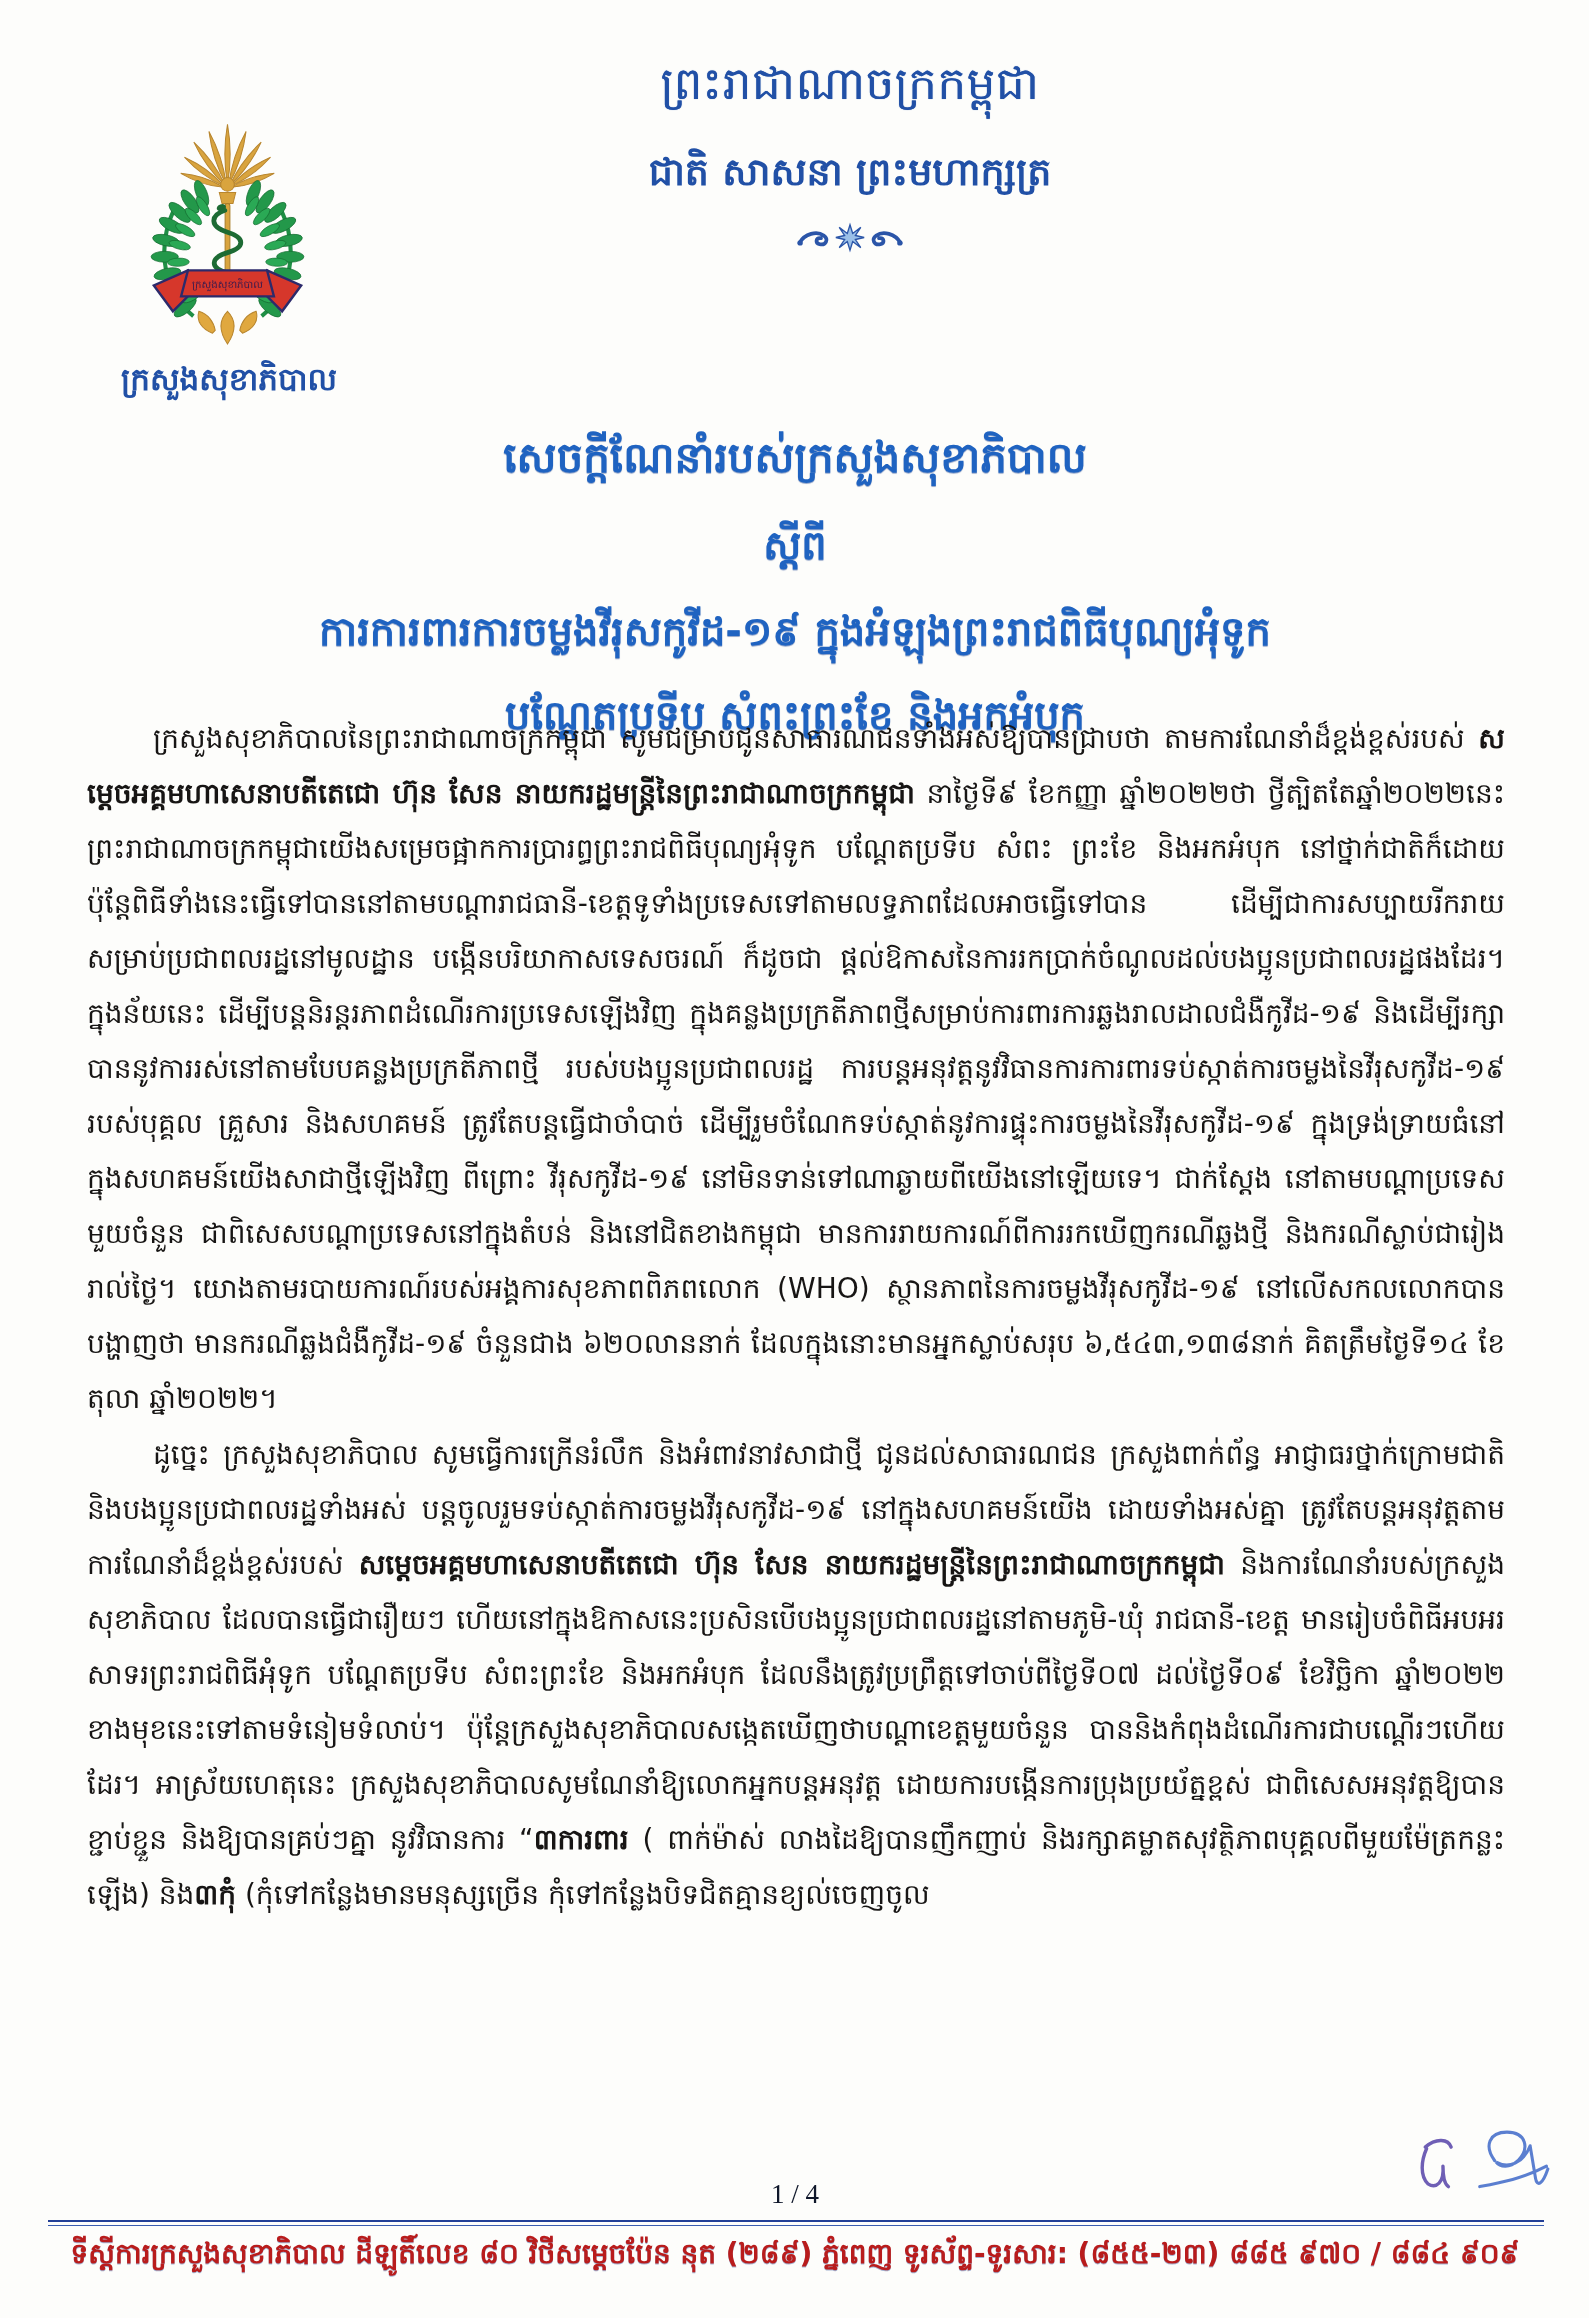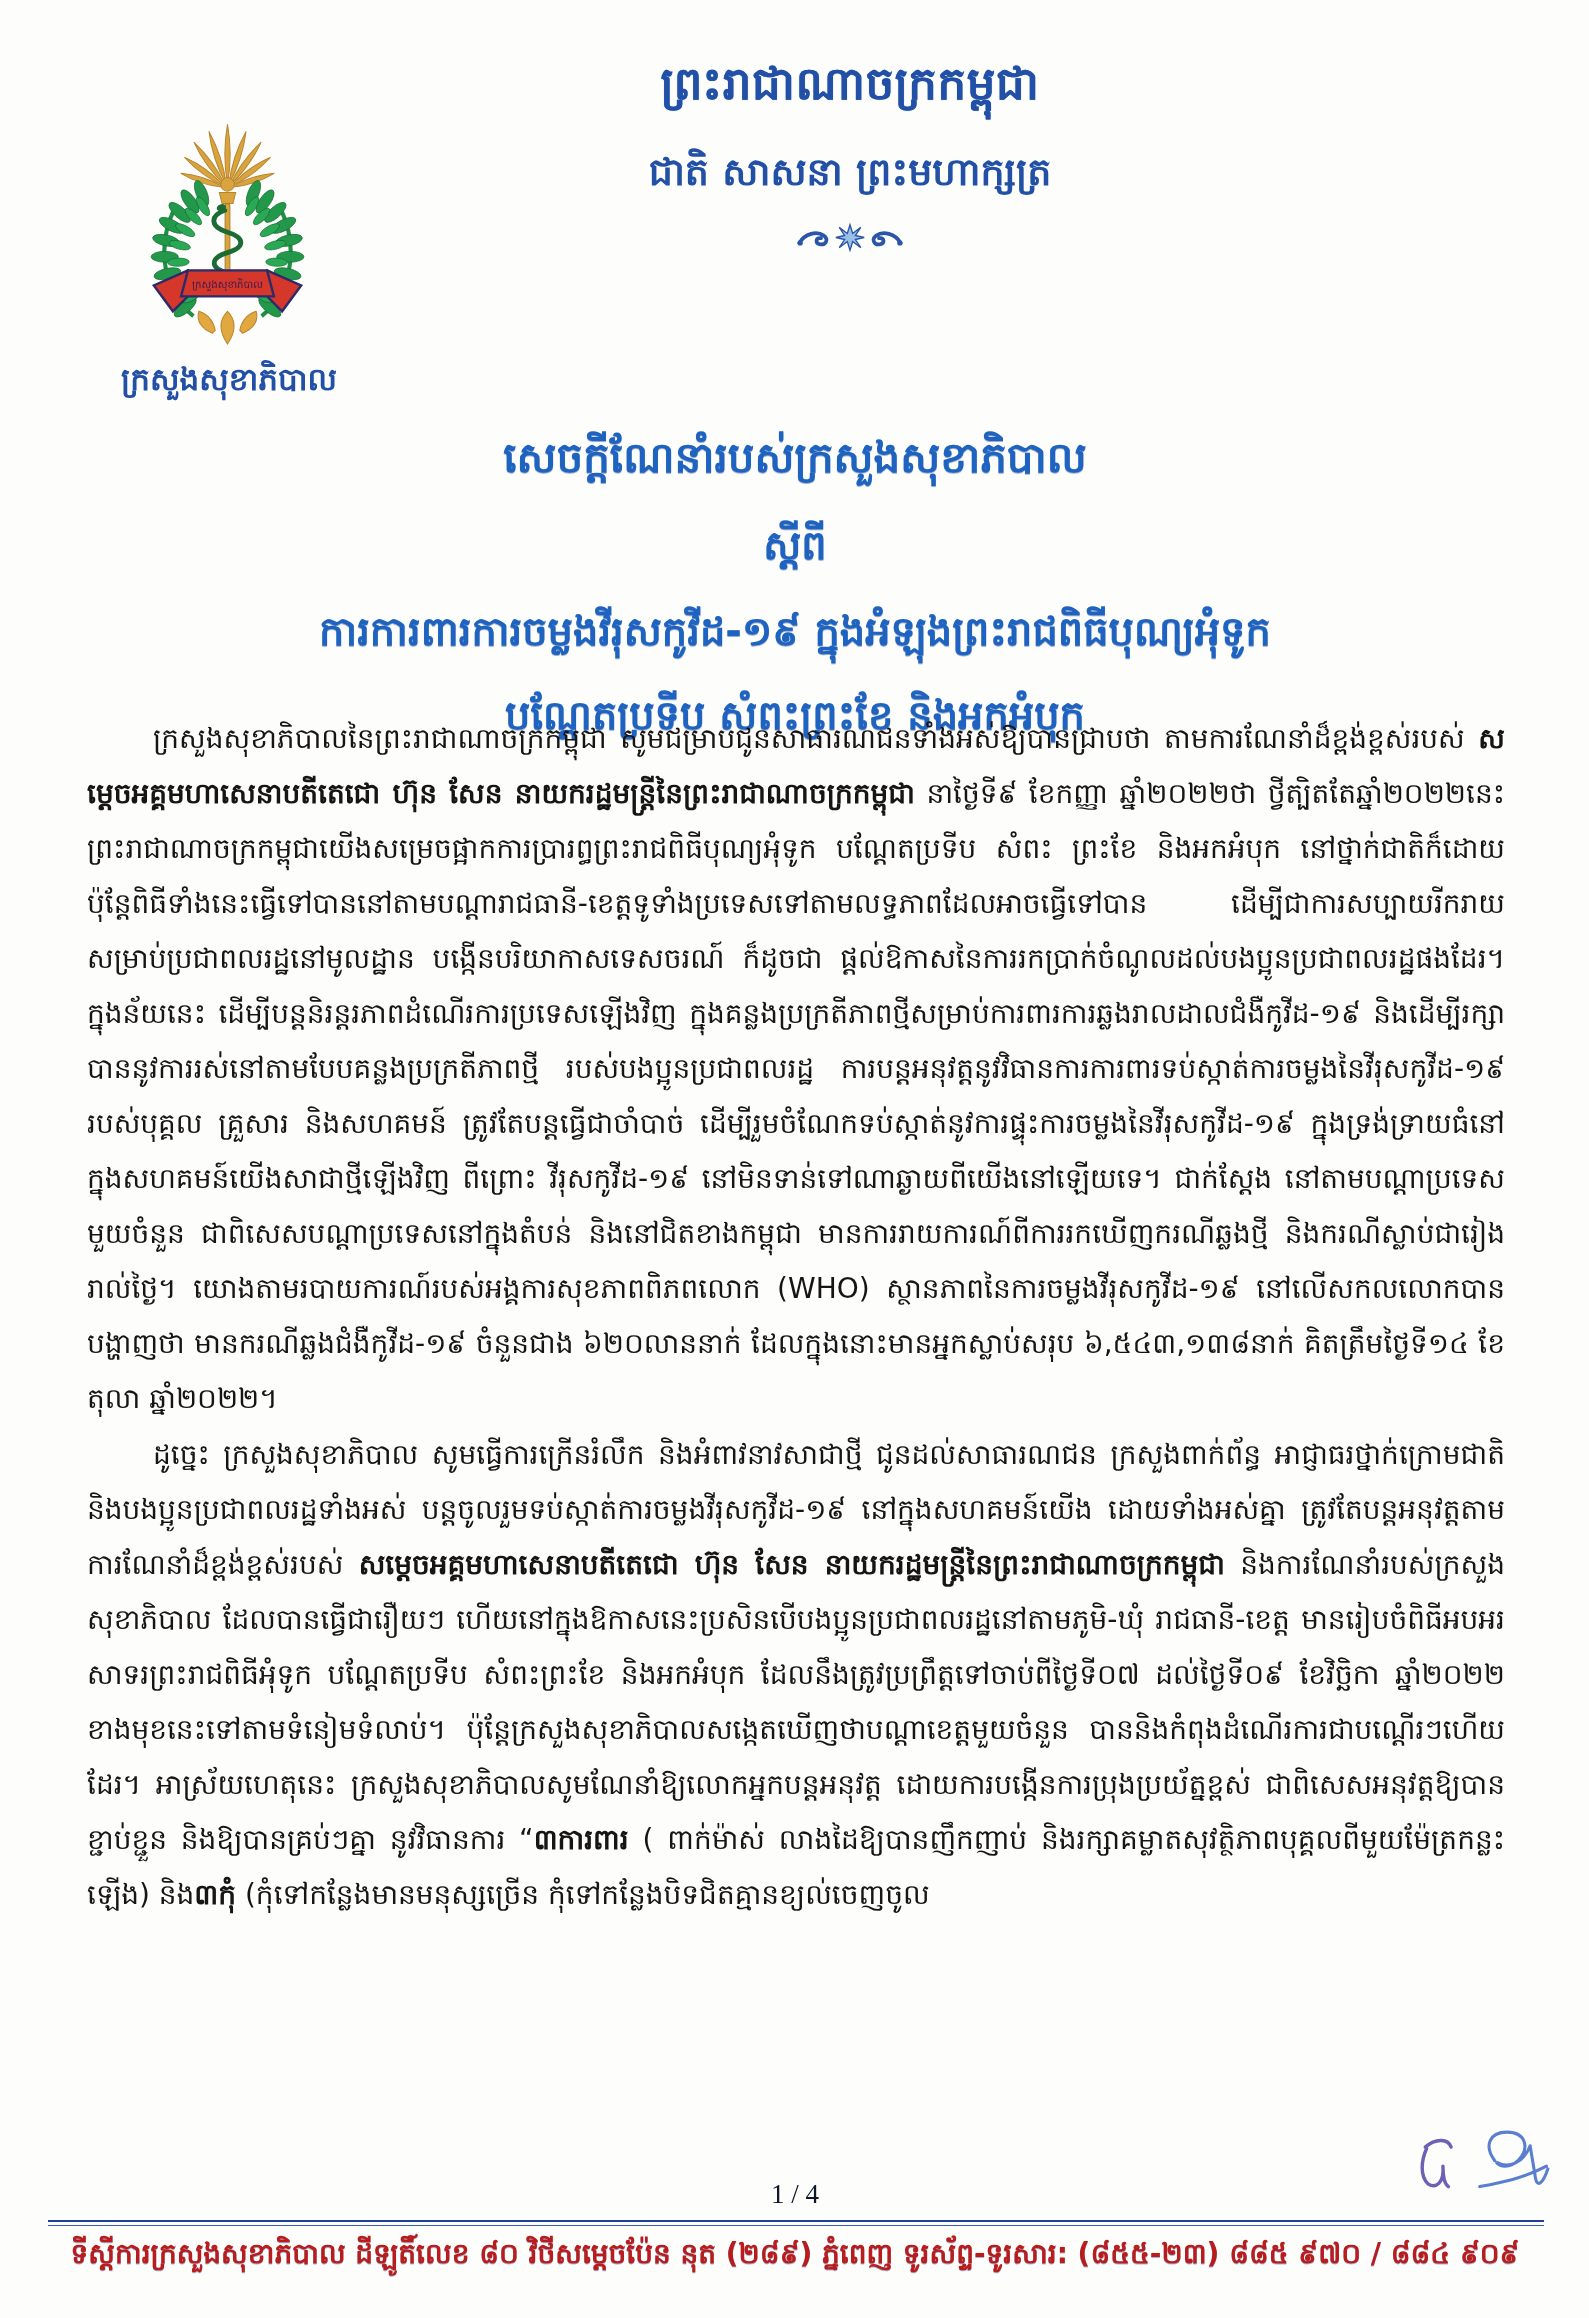--- a/index.html
+++ b/index.html
@@ -8,21 +8,21 @@
     width:1590px;height:2319px;
     background:#fdfdfb;
     font-family:"DejaVu Sans",sans-serif;
     overflow:hidden;
   }
   
   .header-block{
     position:absolute;top:55px;left:140px;width:1420px;
     text-align:center;color:#2150a6;
   }
-  .kingdom{font-size:45px;font-weight:700;letter-spacing:0.7px;
+  .kingdom{font-size:45px;font-weight:400;letter-spacing:0.7px;
     text-shadow:0 0 0.7px #2150a6;}
   .motto{font-size:38px;font-weight:700;margin-top:27px;}
   .ornament{margin-top:18px;}
   
   .emblem{position:absolute;left:125px;top:108px;}
   .ministry-label{
     position:absolute;left:96px;top:360px;width:266px;
     text-align:center;color:#2150a6;font-size:31px;font-weight:700;
   }
   

